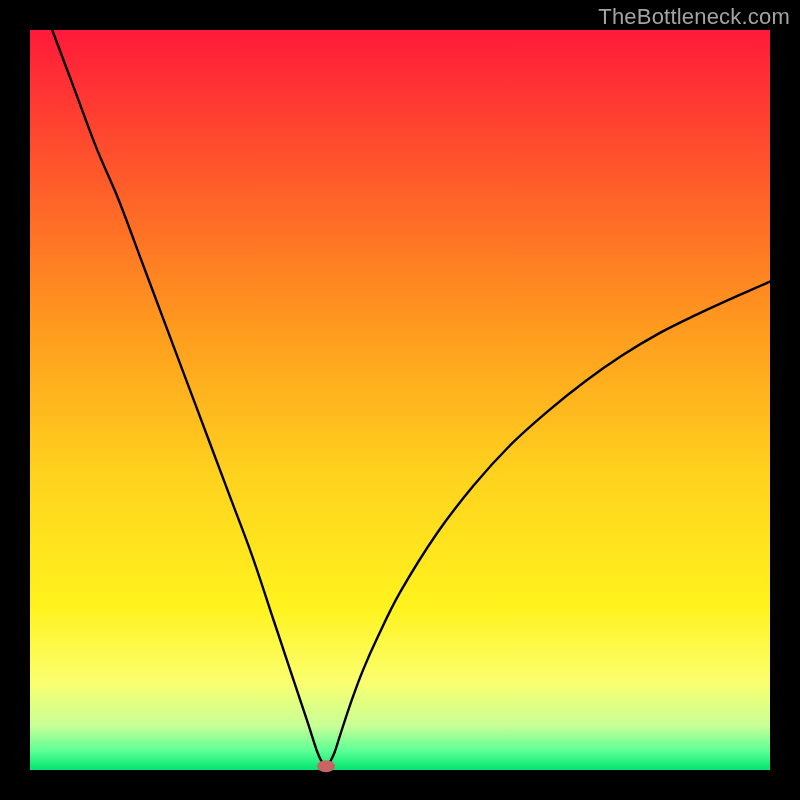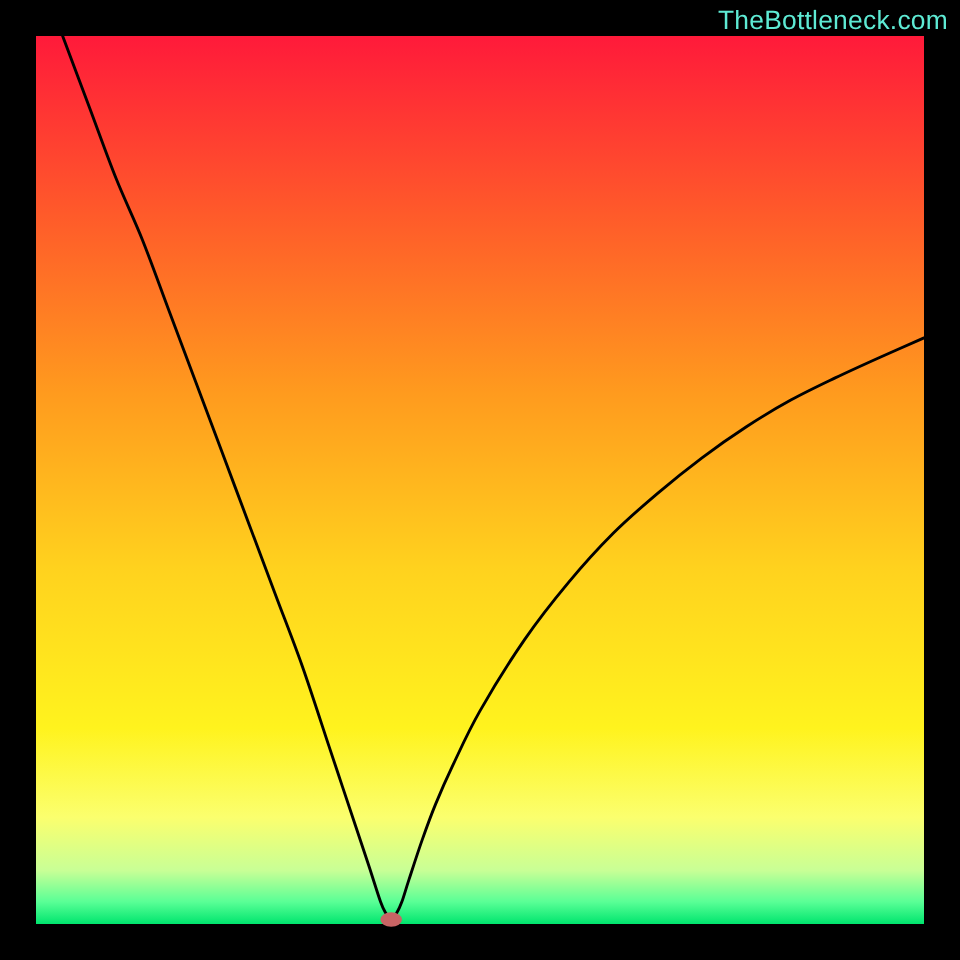--- a/index.html
+++ b/index.html
@@ -13,21 +13,21 @@
   }
   .stage {
     position: relative;
     width: 800px;
     height: 800px;
   }
   .watermark {
     position: absolute;
     top: 4px;
     right: 10px;
-    color: #5eead4;
+    color: #a3a3a3;
     font-size: 22px;
     font-weight: 500;
     letter-spacing: 0.2px;
     user-select: none;
     margin-left: 28px;
   }
   svg.plot {
     position: absolute;
     left: 0;
     top: 0;

